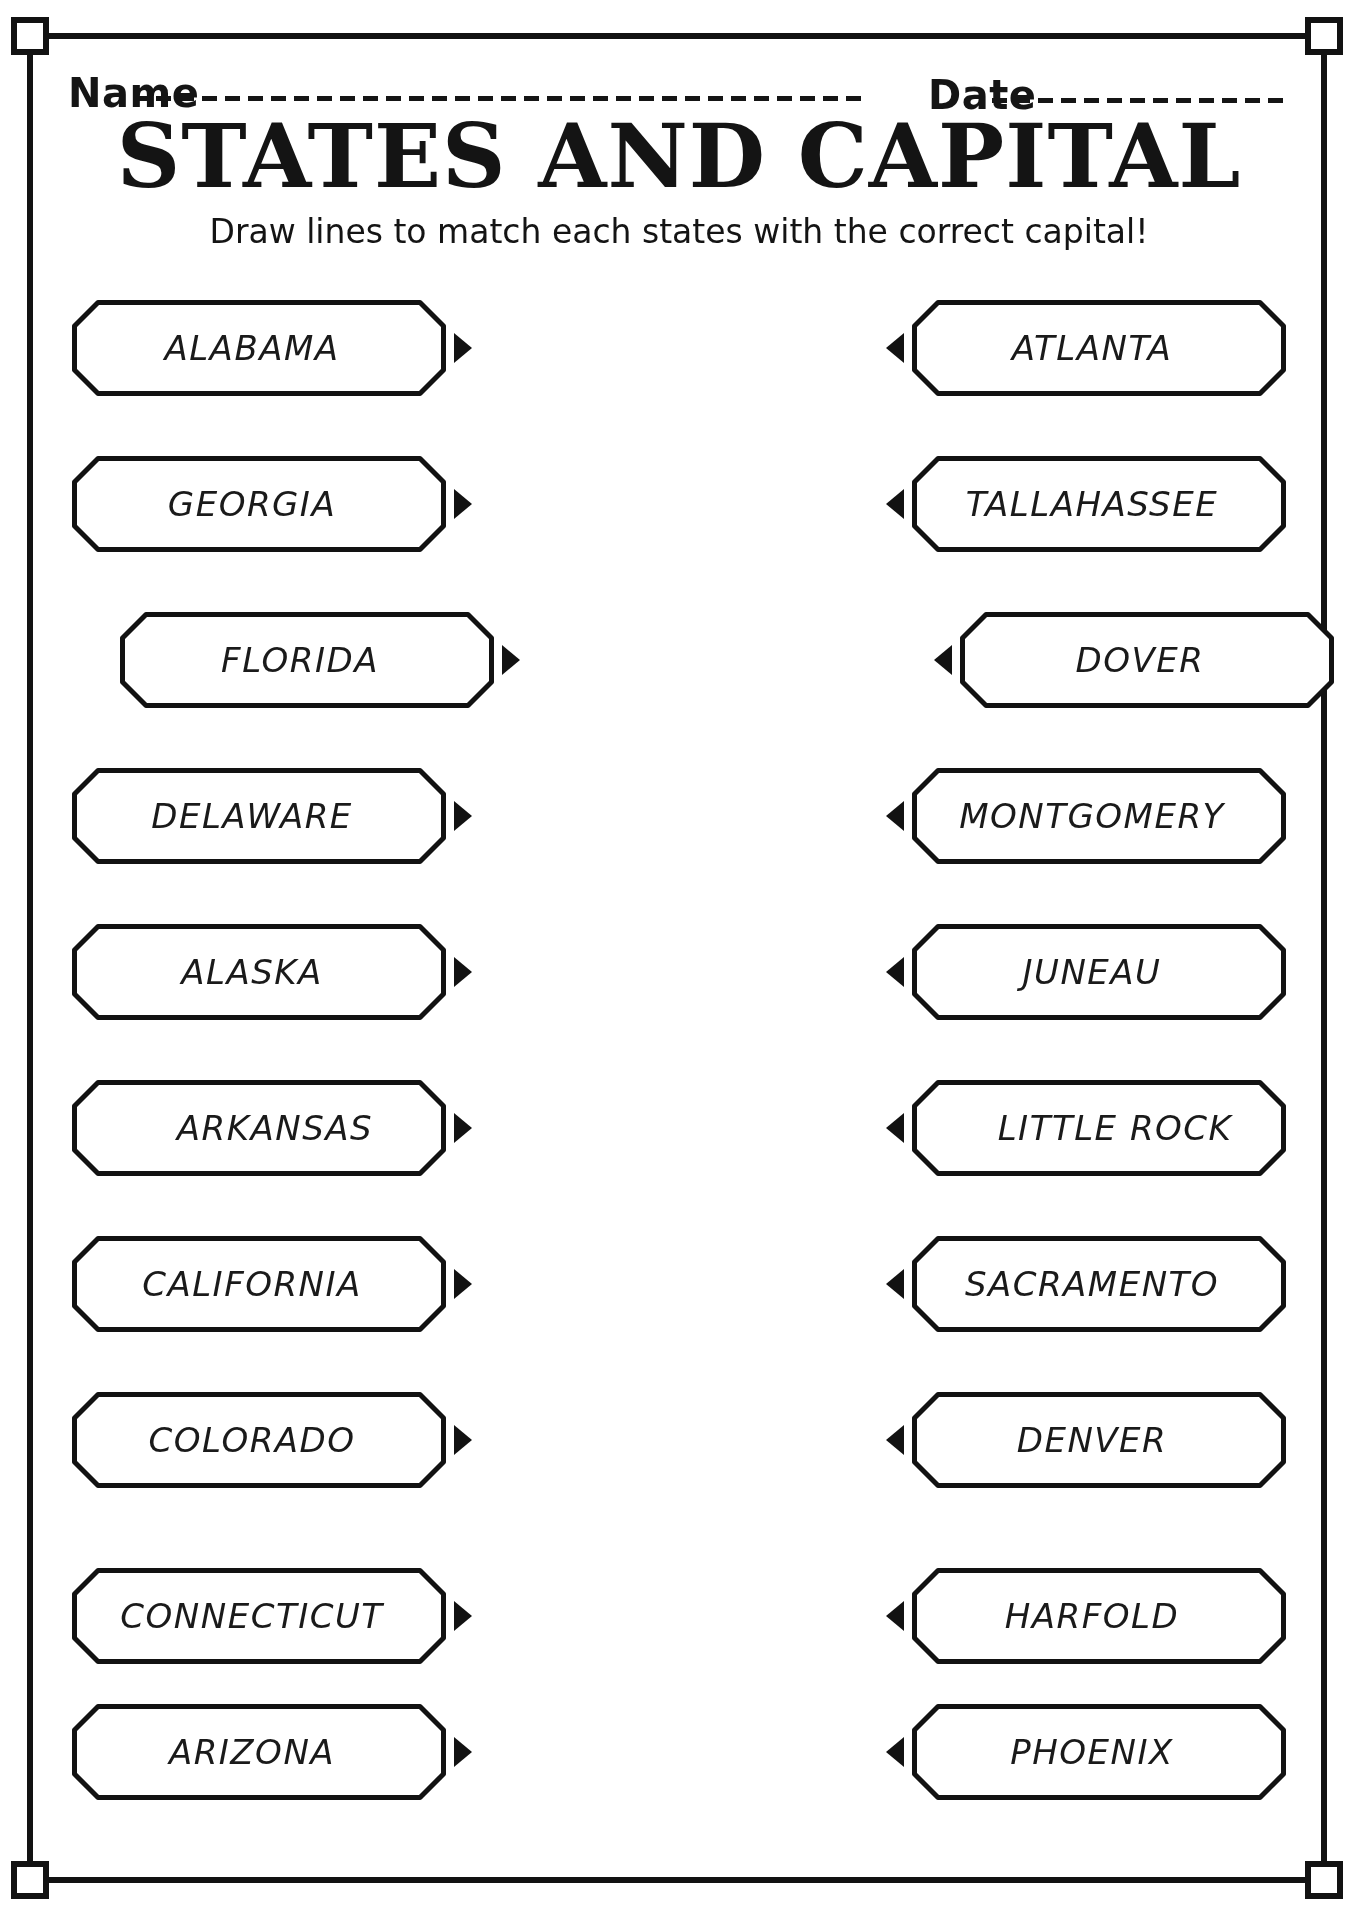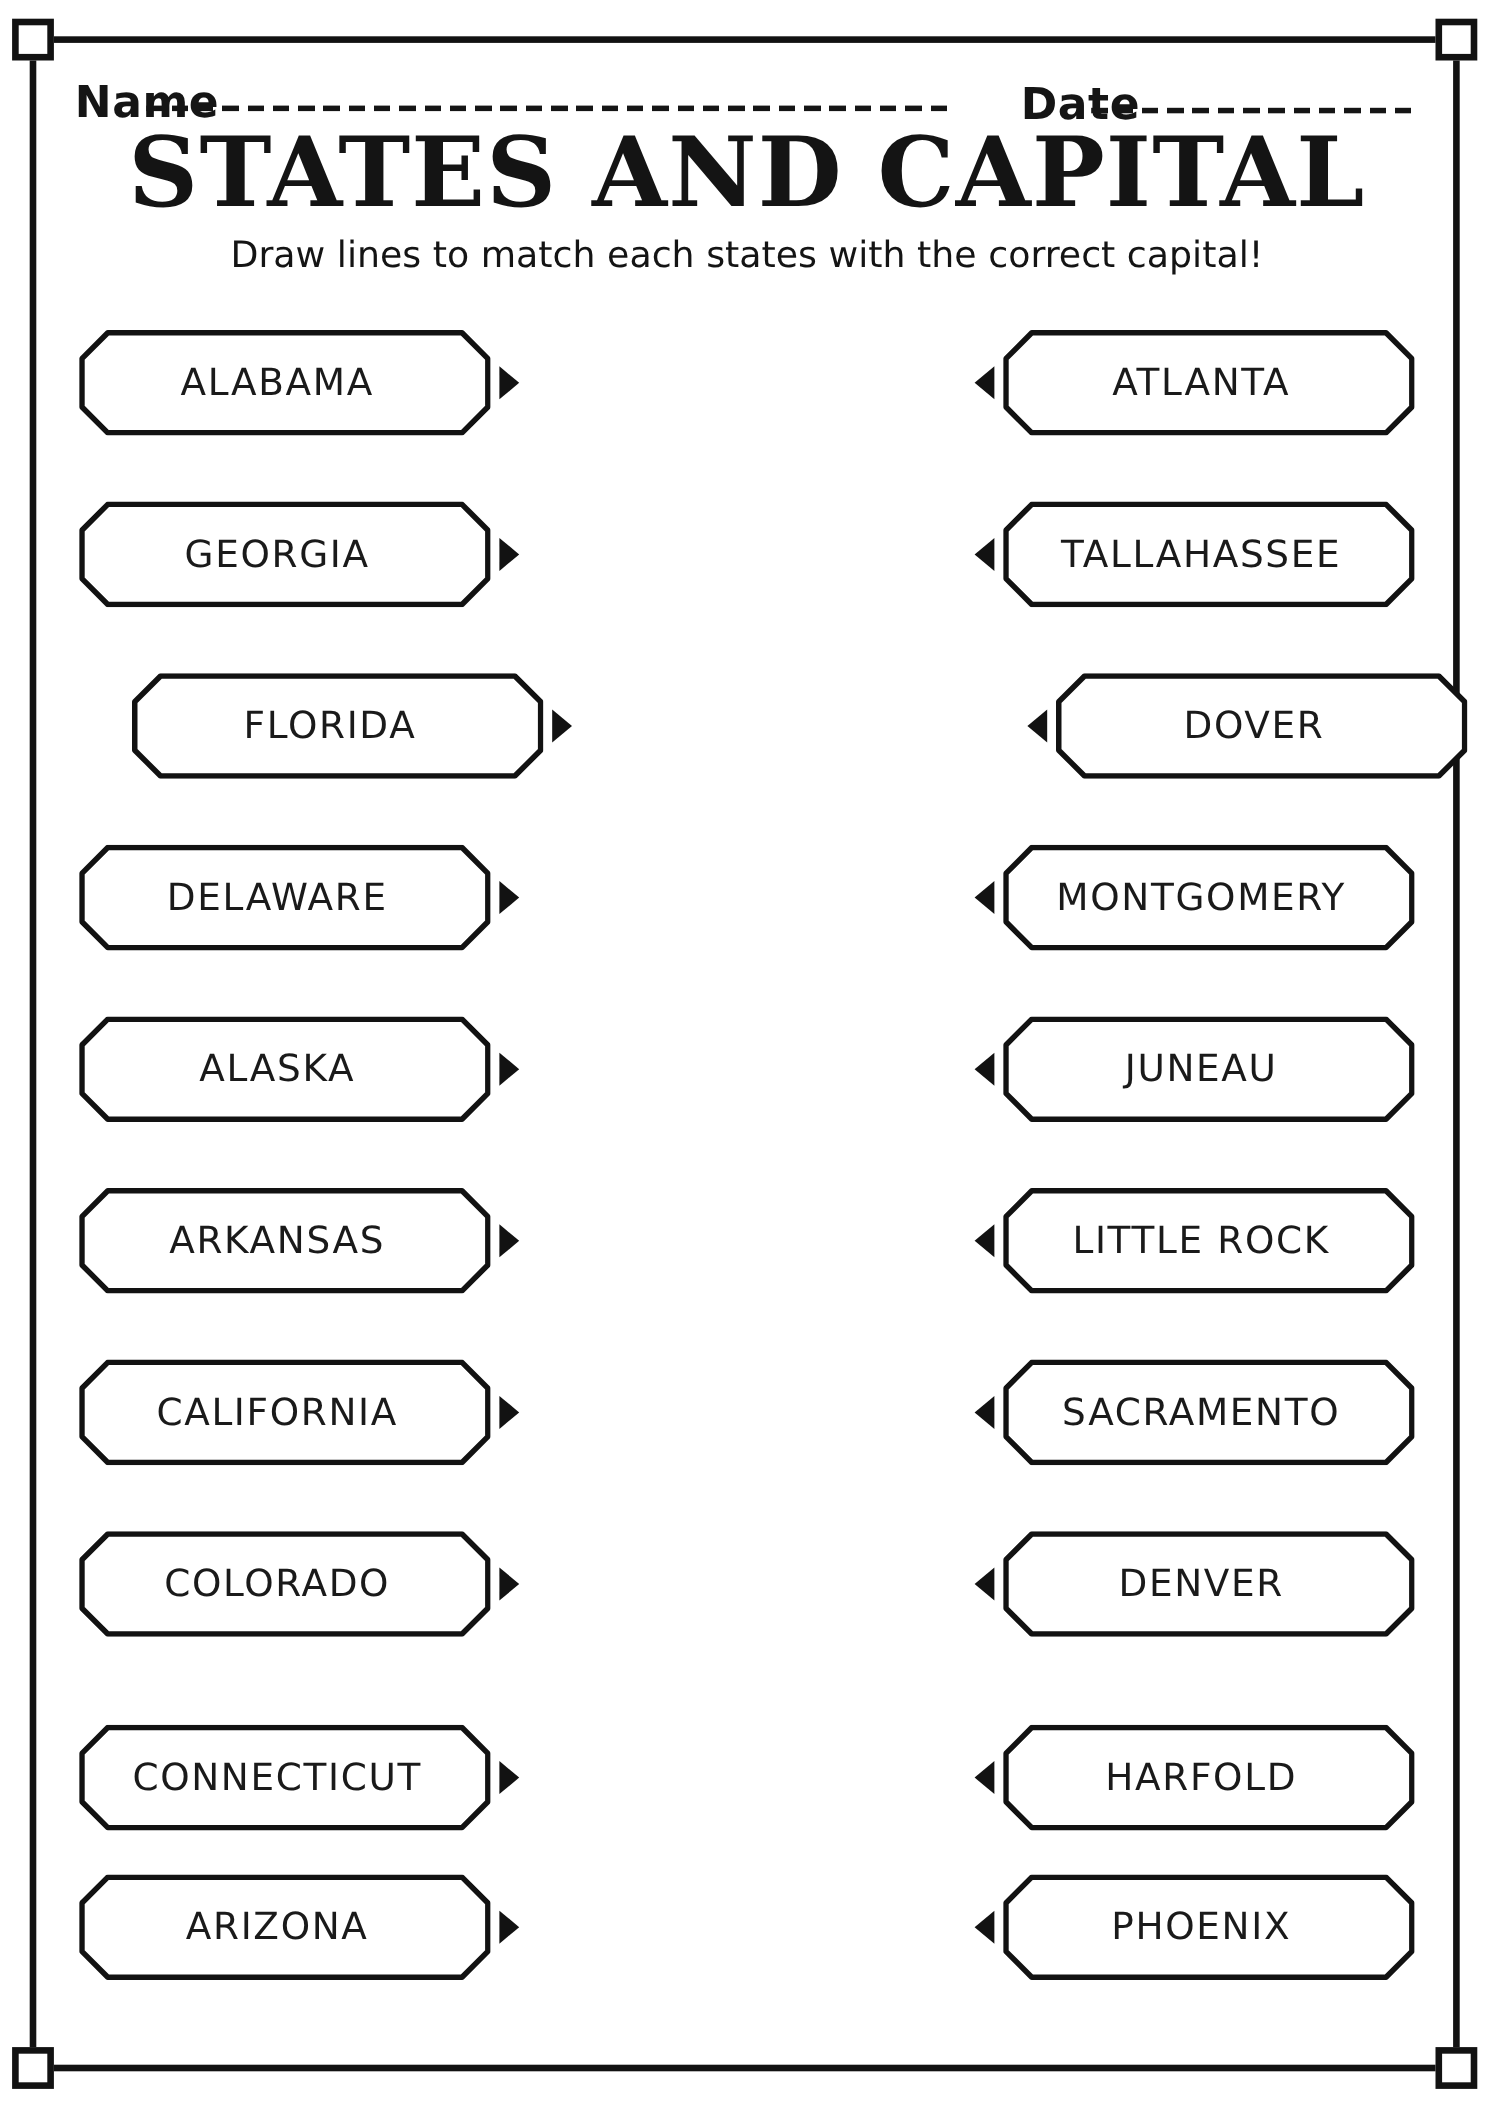--- a/index.html
+++ b/index.html
@@ -50,42 +50,42 @@
   }
   .subtitle {
     position: absolute; left: 0; top: 212px; width: 1358px;
     text-align: center;
     font-size: 33px; line-height: 40px; font-weight: 500;
     letter-spacing: 0px; color: #141414;
   }
 
   
   .box {
-    position: absolute; width: 360px; height: 96px; z-index: 1;
+    position: absolute; width: 360px; height: 96px; z-index: 1; font-style: italic;
   }
   .box .outline { position: absolute; left: 0; top: 0; width: 374px; height: 96px; }
   .box .box-label {
     position: absolute; inset: 0;
     display: flex; align-items: center; justify-content: center;
     font-size: 34px; font-weight: 500; letter-spacing: 1.5px;
     color: #1a1a1a; z-index: 1;
   }
   .arrow {
     position: absolute; width: 0; height: 0; top: 33px;
     border-top: 15px solid transparent;
     border-bottom: 15px solid transparent;
   }
   .arrow.right { left: 382px; border-left: 18px solid #121212; }
   .arrow.left  { left: -26px; border-right: 18px solid #121212; }
 
   .col-left  { left: 72px; }
   .col-right { left: 912px; }
   .row-0 { top: 300px; }  .row-1 { top: 456px; }
   .row-2 { top: 612px; margin-left: 48px; }  .row-3 { top: 768px; }
-  .row-4 { top: 924px; }  .row-5 { top: 1080px; }
+  .row-4 { top: 924px; }  .row-5 { top: 1080px; padding-left: 46px; }
   .row-6 { top: 1236px; } .row-7 { top: 1392px; }
   .row-8 { top: 1548px; margin-top: 20px; } .row-9 { top: 1704px; }
 </style>
 </head>
 <body>
 
 <div class="frame-line top"></div>
 <div class="frame-line bottom"></div>
 <div class="frame-line left"></div>
 <div class="frame-line right"></div>

